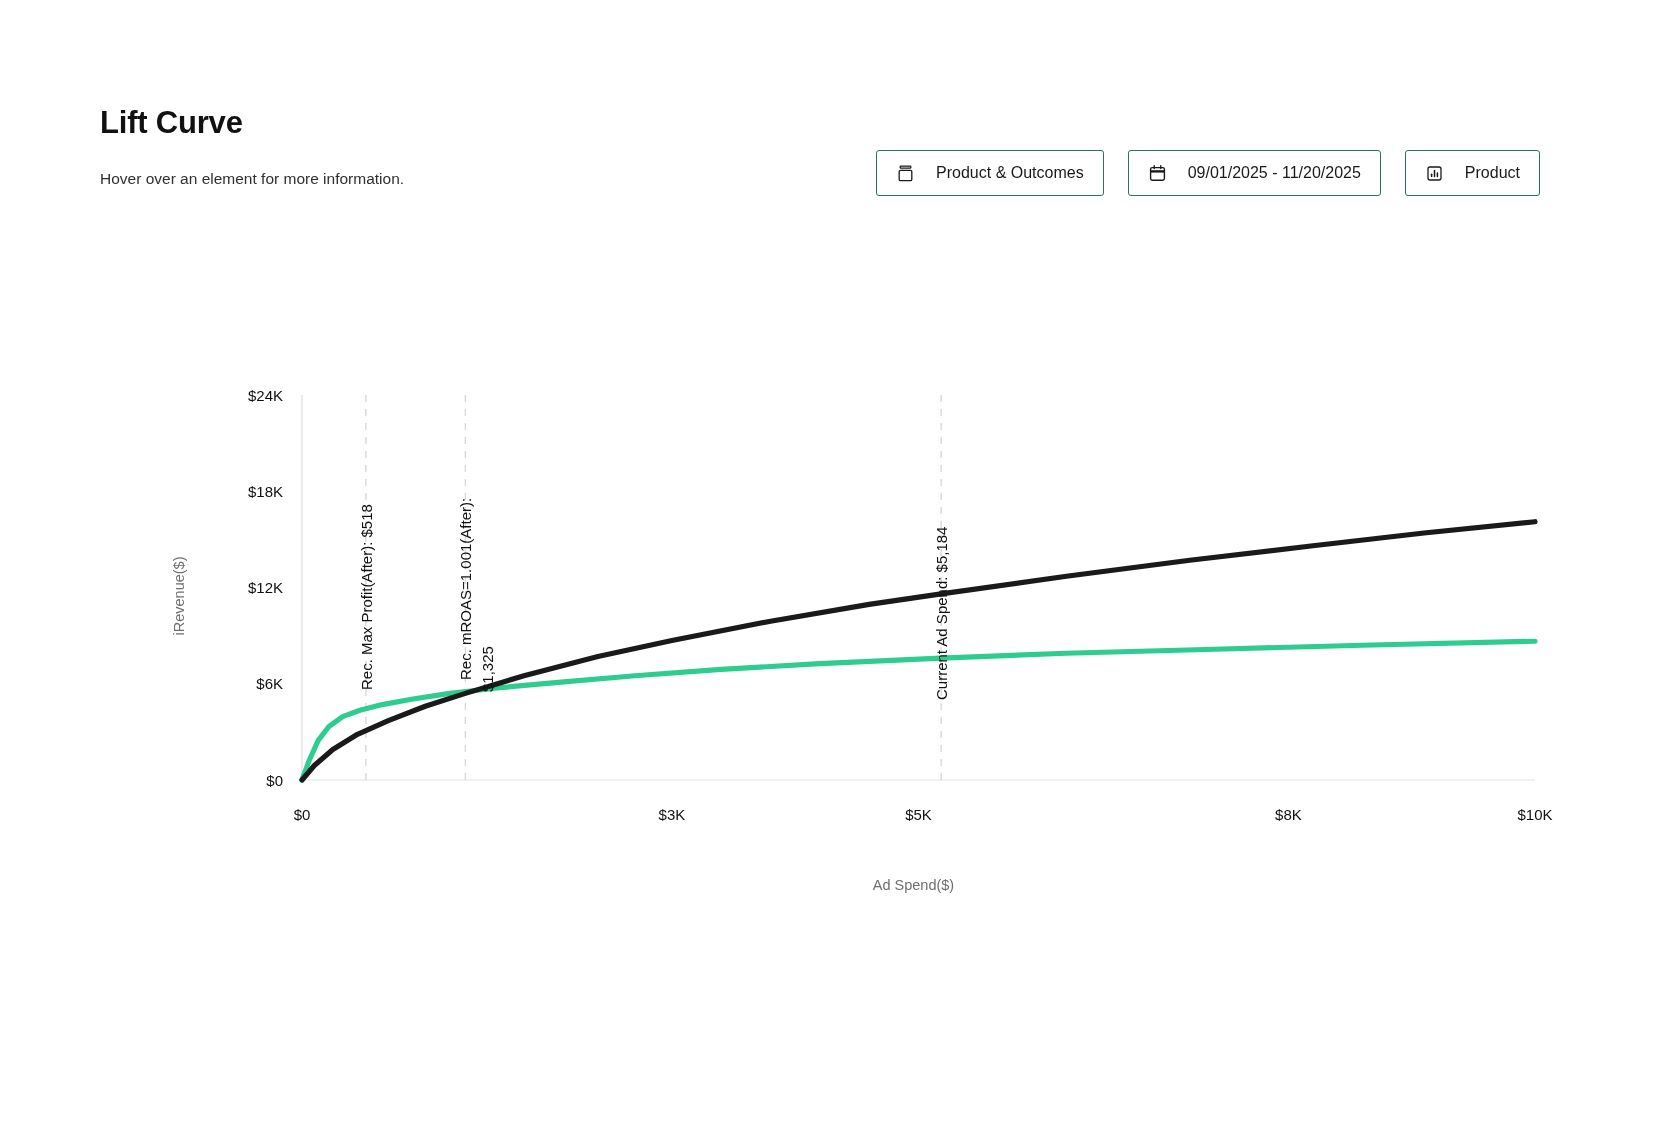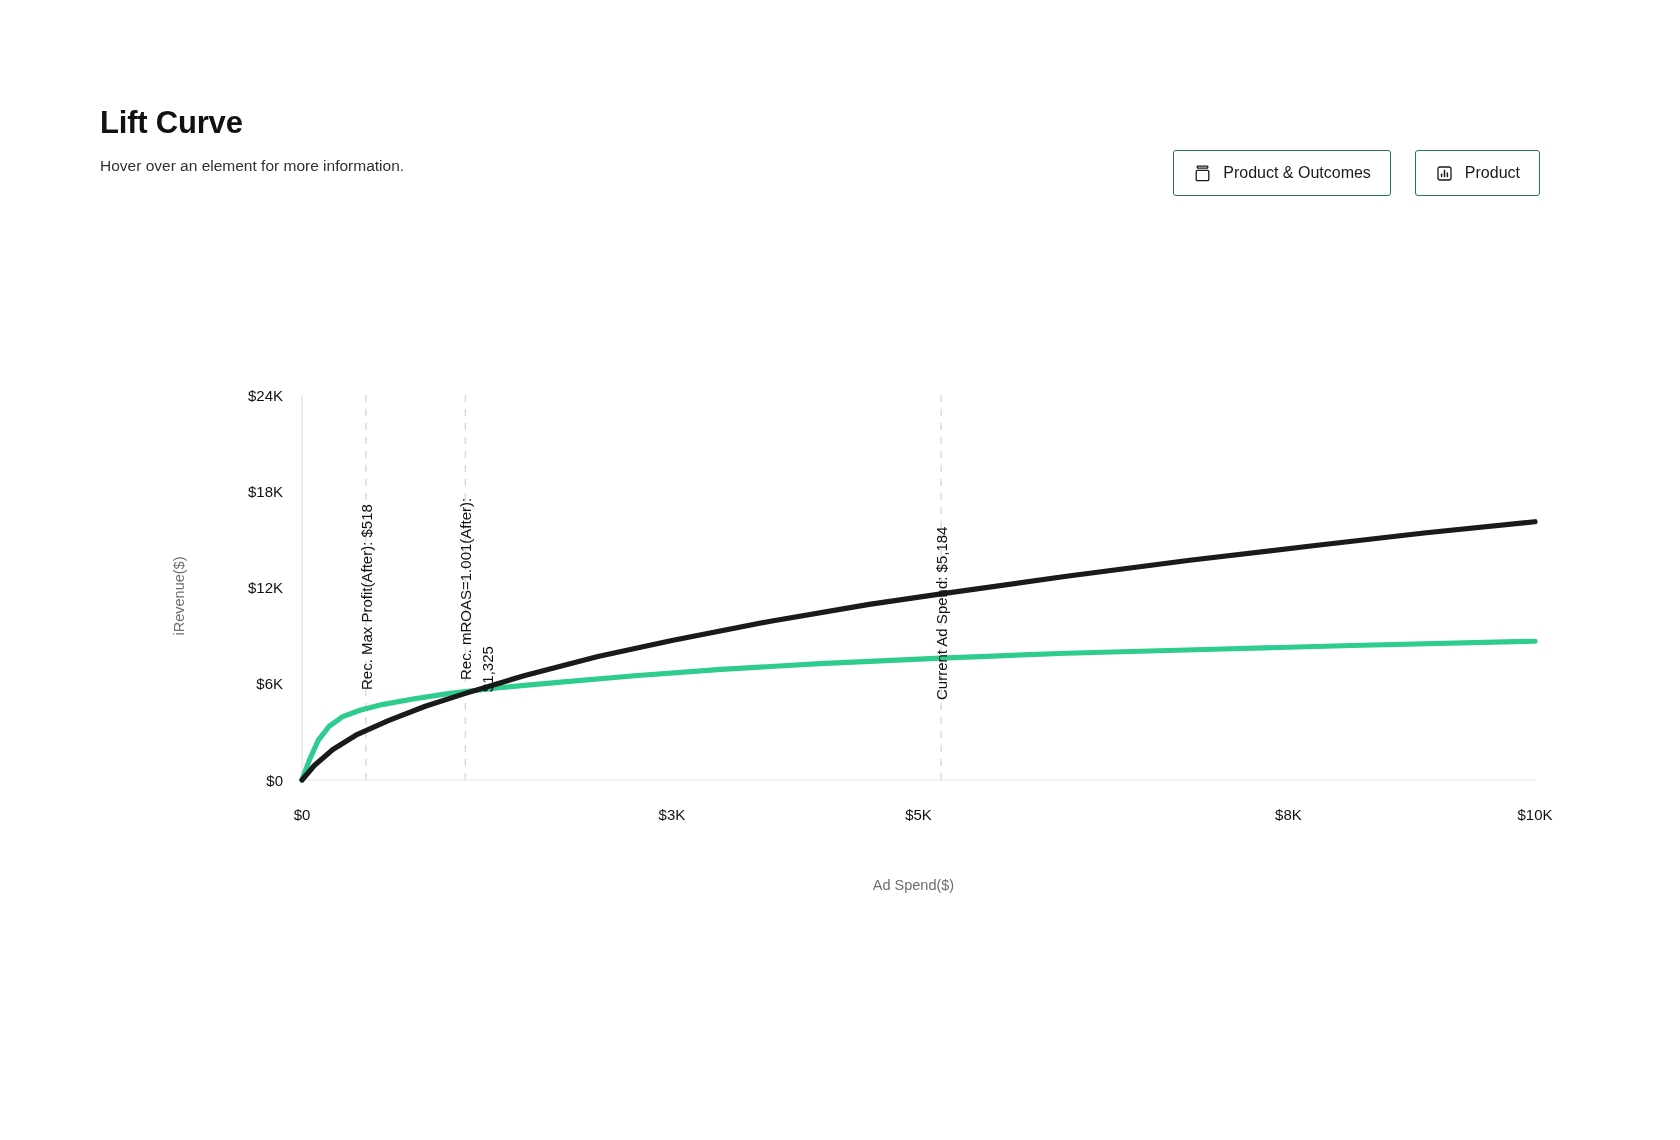--- a/index.html
+++ b/index.html
@@ -19,39 +19,39 @@
     width: 1440px;
   }
   .title {
     font-size: 31px;
     font-weight: 700;
     color: #111111;
     letter-spacing: -0.2px;
     line-height: 38px;
   }
   .subtitle {
-    margin-top: 14px;
+    margin-top: 27px;
     font-size: 15.5px;
     color: #30302f;
     line-height: 20px;
   }
 
   
   .toolbar {
     position: absolute;
     right: 140px;
     top: 150px;
     display: flex;
     gap: 24px;
     align-items: center;
   }
   .tbtn {
     display: flex;
     align-items: center;
-    gap: 11px;
+    gap: 21px;
     height: 46px;
     padding: 0 19px;
     border: 1.3px solid #2b7355;
     border-radius: 3px;
     background: #ffffff;
     cursor: pointer;
     white-space: nowrap;
   }
   .tbtn .lbl {
     font-size: 16px;
@@ -108,20 +108,31 @@
     <div class="tbtn">
       <span class="ic">
         <svg width="19" height="19" viewBox="0 0 19 19" fill="none" stroke="#1a1a1a" stroke-width="1.3">
           <rect x="4.2" y="2.2" width="10.6" height="2.0" rx="0.6"></rect>
           <rect x="3.2" y="6.3" width="12.6" height="10.3" rx="1.2"></rect>
         </svg>
       </span>
       <span class="lbl">Product &amp; Outcomes</span>
     </div>
 
+    <div class="tbtn">
+      <span class="ic">
+        <svg width="19" height="19" viewBox="0 0 19 19" fill="none" stroke="#1a1a1a" stroke-width="1.4">
+          <rect x="2.6" y="3.6" width="13.8" height="12.6" rx="1.6"></rect>
+          <line x1="2.6" y1="7.4" x2="16.4" y2="7.4" stroke-width="2.4"></line>
+          <line x1="6.2" y1="1.8" x2="6.2" y2="4.6" stroke-linecap="round"></line>
+          <line x1="12.8" y1="1.8" x2="12.8" y2="4.6" stroke-linecap="round"></line>
+        </svg>
+      </span>
+      <span class="lbl">09/01/2025 - 11/20/2025</span>
+    </div>
 
     <div class="tbtn">
       <span class="ic">
         <svg width="19" height="19" viewBox="0 0 19 19" fill="none" stroke="#1a1a1a" stroke-width="1.3">
           <rect x="3.0" y="3.0" width="13" height="13" rx="2"></rect>
           <line x1="6.6" y1="12.6" x2="6.6" y2="10.3" stroke-width="1.5" stroke-linecap="round"></line>
           <line x1="9.5" y1="12.6" x2="9.5" y2="6.6" stroke-width="1.5" stroke-linecap="round"></line>
           <line x1="12.4" y1="12.6" x2="12.4" y2="9.0" stroke-width="1.5" stroke-linecap="round"></line>
         </svg>
       </span>

